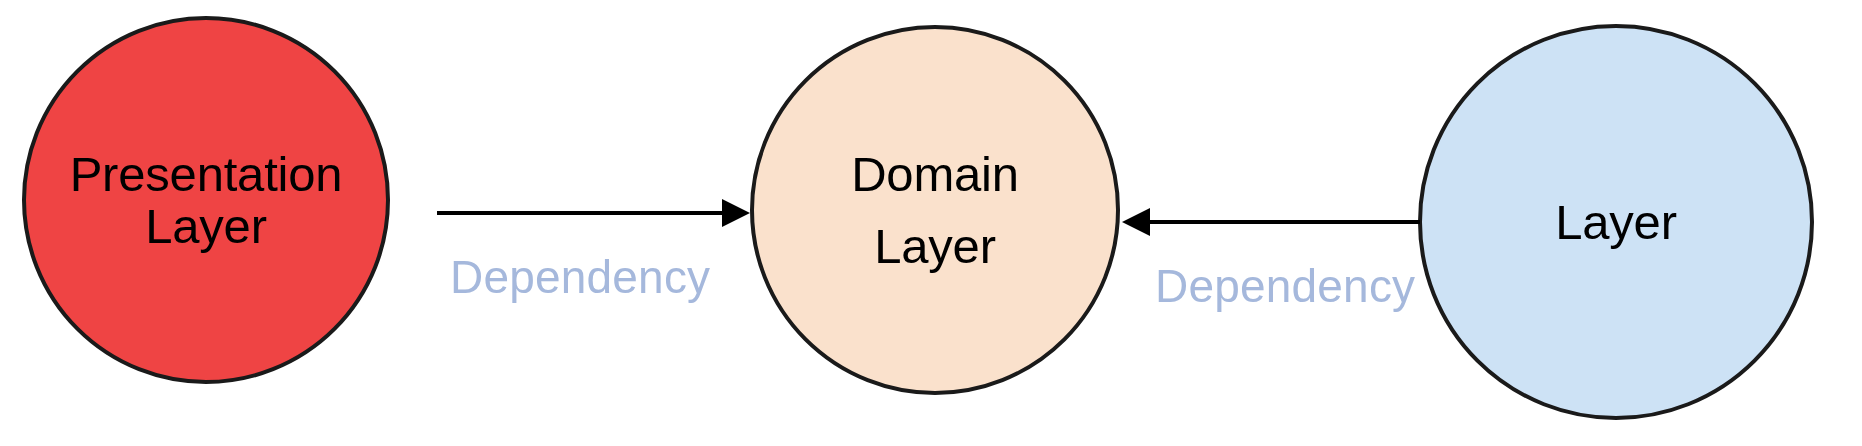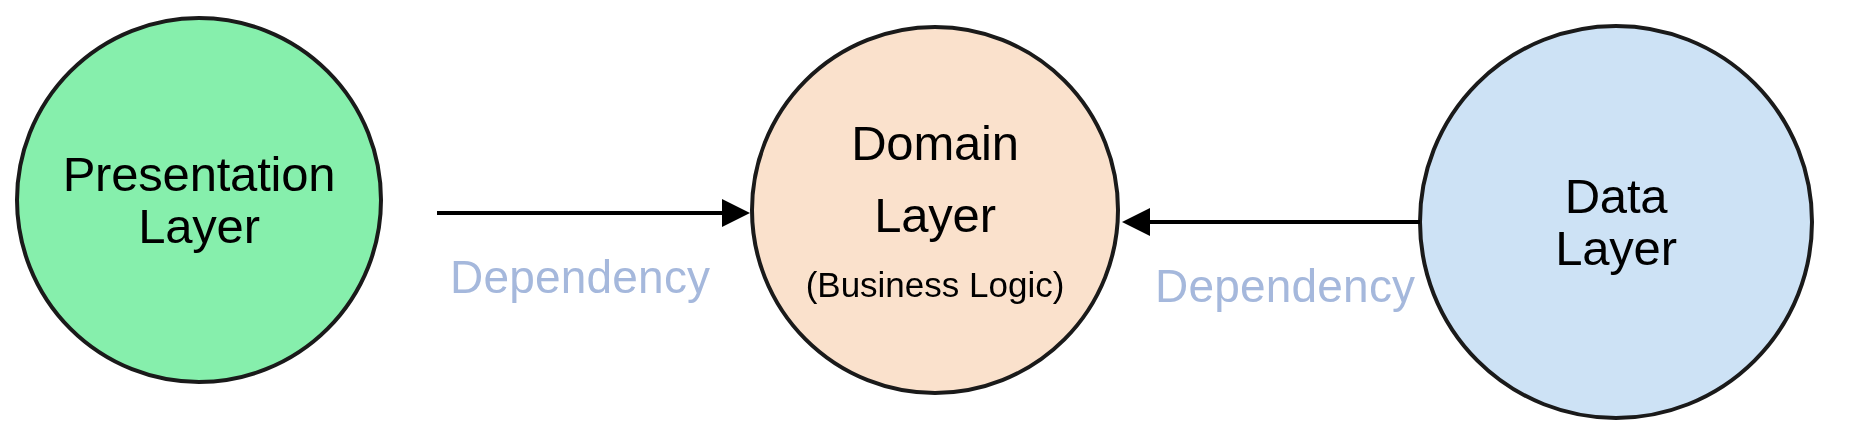--- a/index.html
+++ b/index.html
@@ -36,23 +36,23 @@
     white-space: nowrap;
   }
   .node-sub {
     font-size: 35px;
     margin-top: 4px;
     white-space: nowrap;
   }
 
   
   #node-presentation {
-    left: 15px;  top: 16px;
+    left: 22px;  top: 16px;
     width: 368px; height: 368px;
-    background: #86efac;
+    background: #ef4444;
   }
   #node-domain {
     left: 750px; top: 25px;
     width: 370px; height: 370px;
     background: #fae1cc;
     gap: 20px;
   }
   #node-data {
     left: 1418px; top: 24px;
     width: 396px; height: 396px;
@@ -99,25 +99,23 @@
 <div id="canvas">
 
   <div class="node" id="node-presentation">
     <div class="node-title">Presentation</div>
     <div class="node-title">Layer</div>
   </div>
 
   <div class="node" id="node-domain">
     <div class="node-title">Domain</div>
     <div class="node-title">Layer</div>
-    <div class="node-sub">(Business Logic)</div>
   </div>
 
   <div class="node" id="node-data">
-    <div class="node-title">Data</div>
     <div class="node-title">Layer</div>
   </div>
 
   <div class="edge-line" id="edge-line-left"></div>
   <div class="arrow-head" id="arrow-head-left"></div>
   <div class="edge-label" id="edge-label-left">Dependency</div>
 
   <div class="edge-line" id="edge-line-right"></div>
   <div class="arrow-head" id="arrow-head-right"></div>
   <div class="edge-label" id="edge-label-right">Dependency</div>

